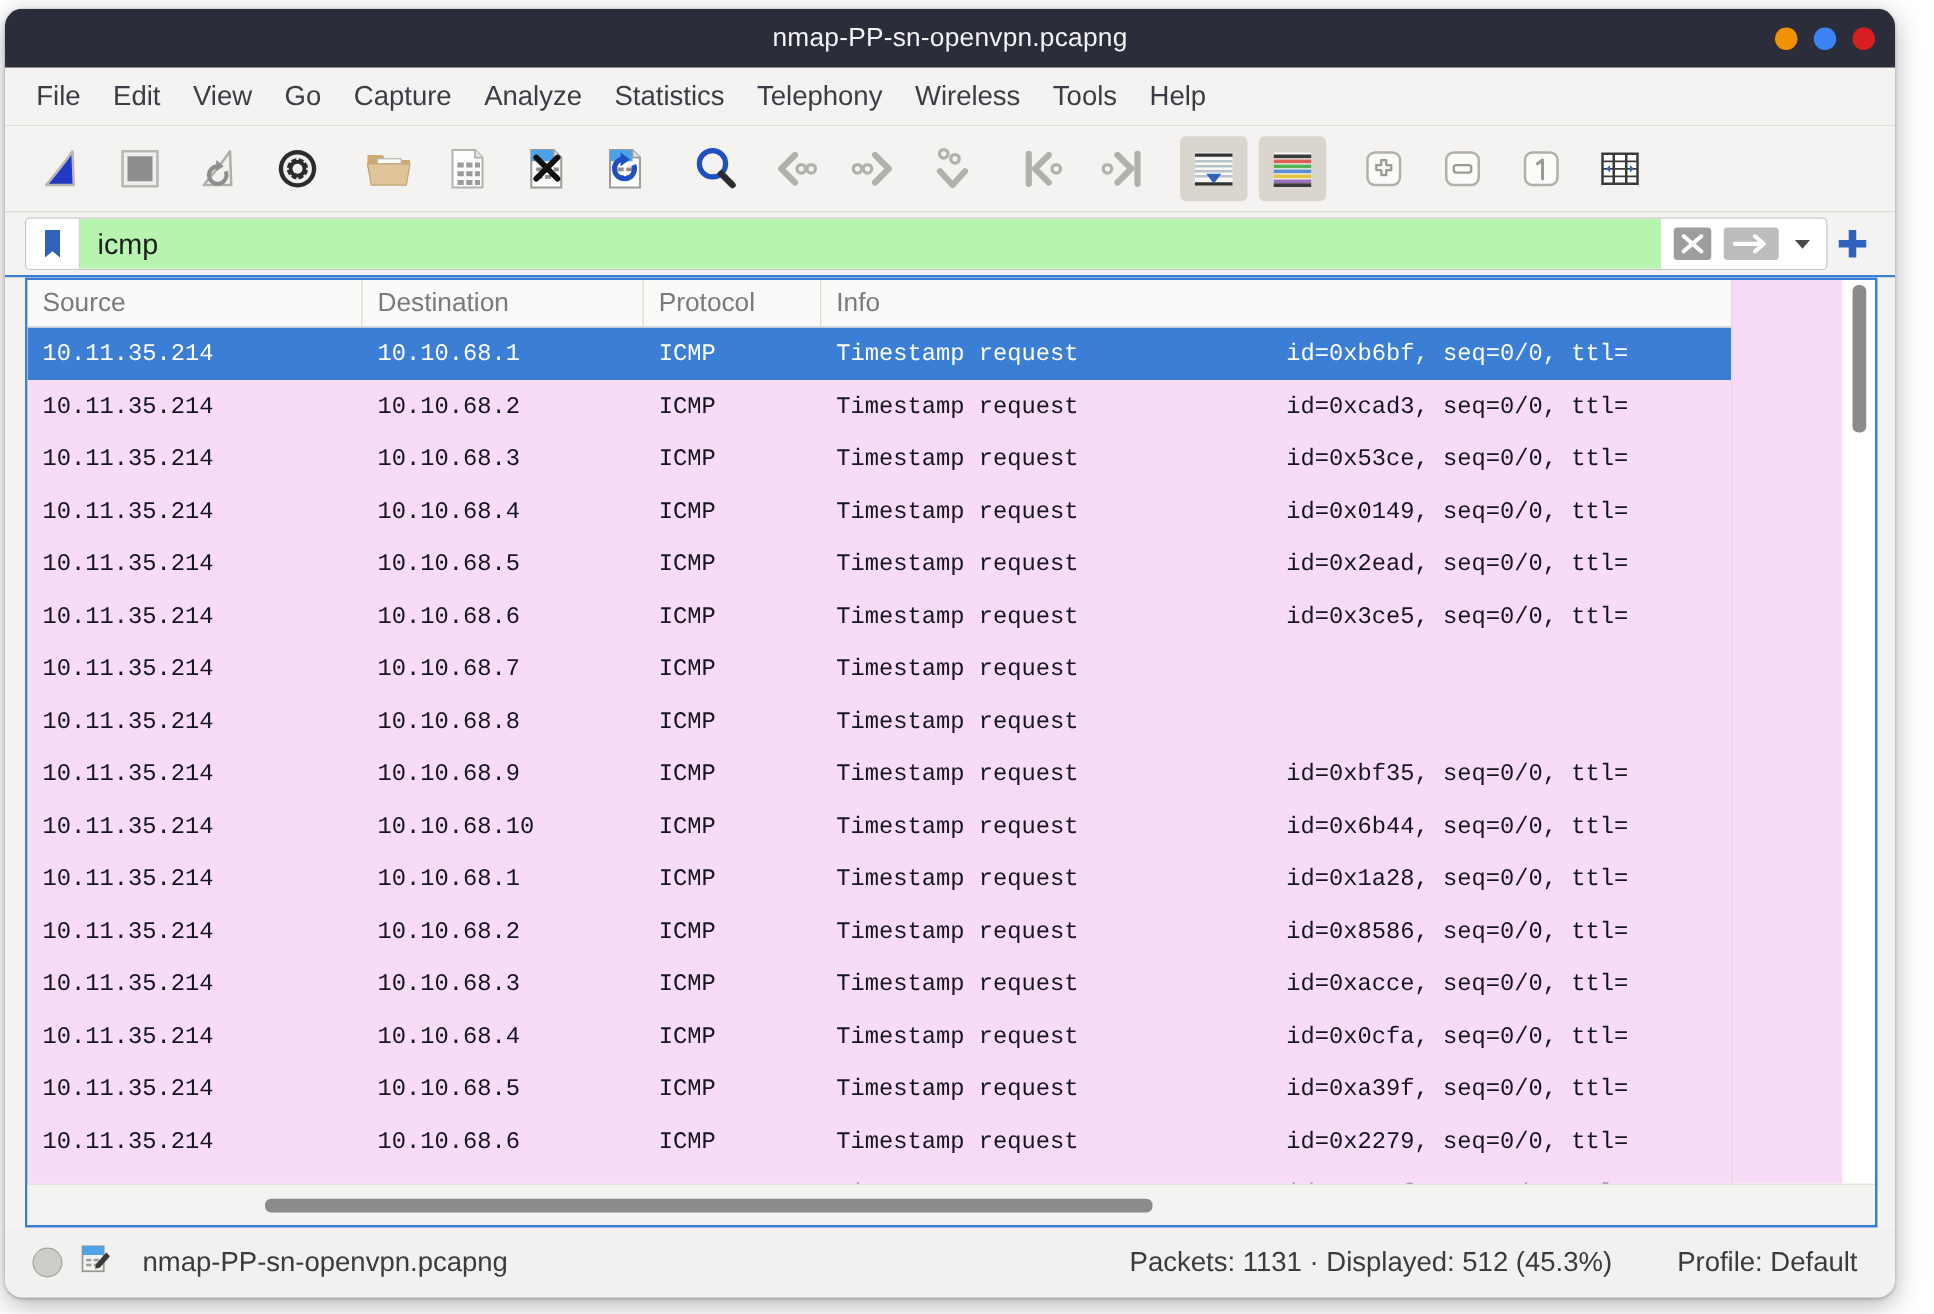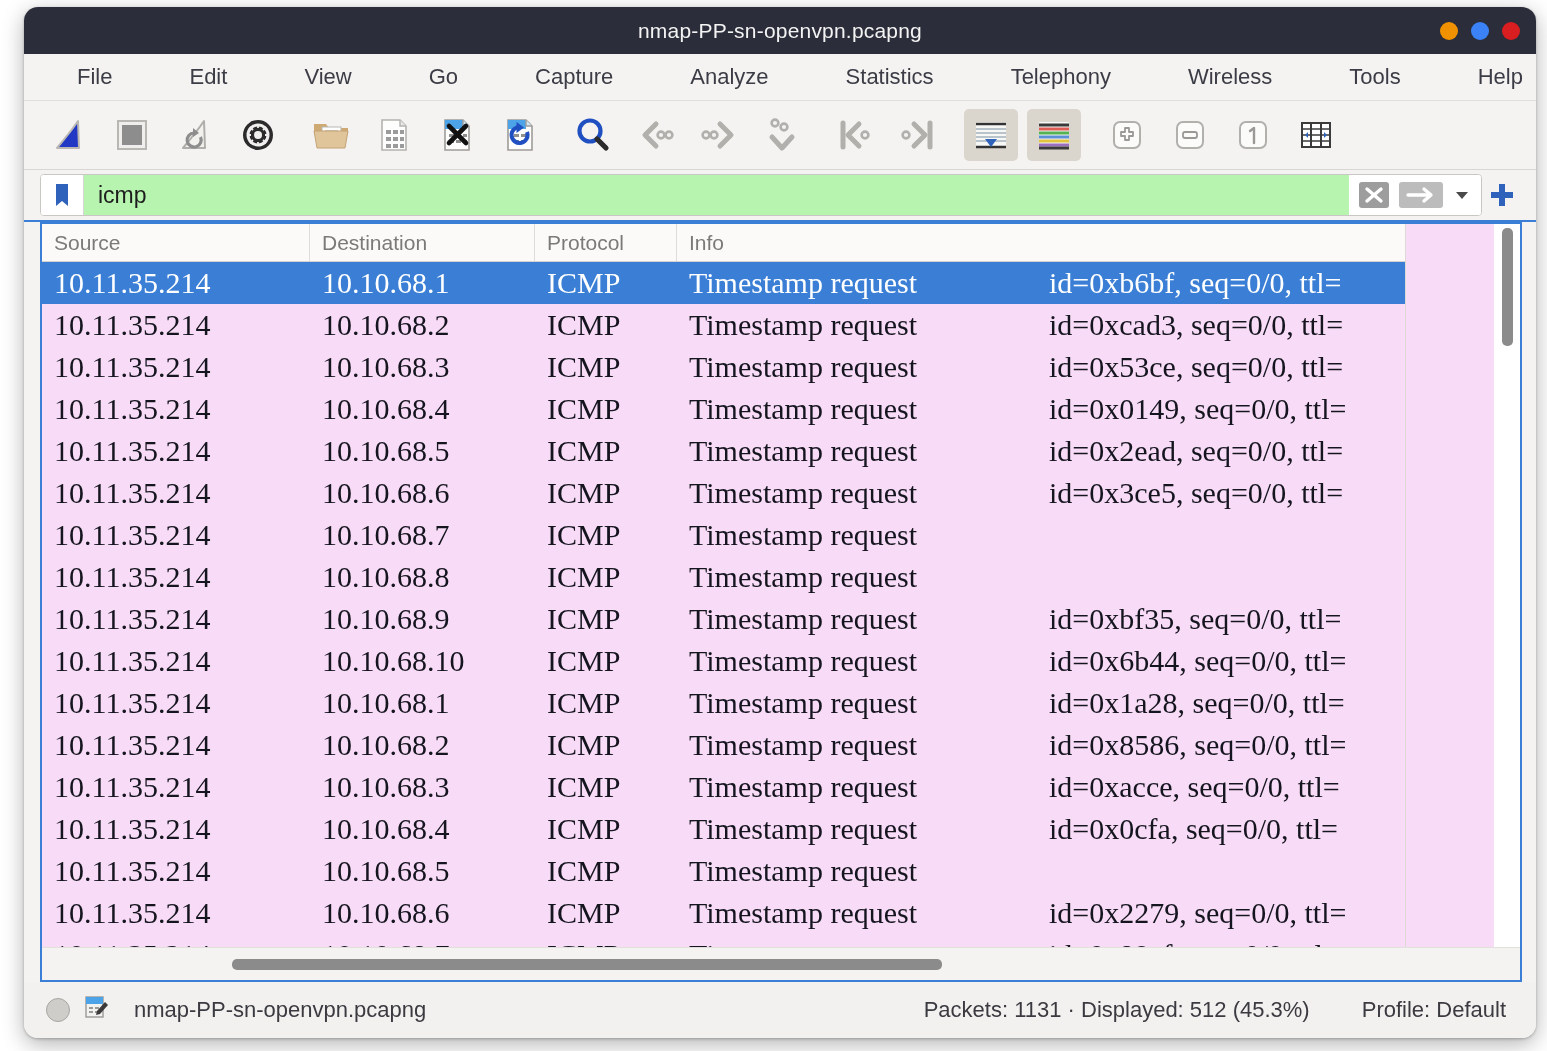--- a/index.html
+++ b/index.html
@@ -16,21 +16,21 @@
     position: relative;
     width: 1547px;
     height: 1051px;
     background: #ffffff;
     box-sizing: border-box;
   }
 
   
   #window {
     position: absolute;
-    left: 24px;
+    left: 4px;
     top: 7px;
     width: 1512px;
     height: 1031px;
     border-radius: 14px;
     background: #f2f1ef;
     box-shadow: 0 6px 22px rgba(0,0,0,0.30), 0 1px 3px rgba(0,0,0,0.25);
     overflow: hidden;
     display: flex;
     flex-direction: column;
   }
@@ -70,24 +70,23 @@
   .win-btn.max { background: #3b82f6; }
   .win-btn.close { background: #d81e20; }
 
   
   .menubar {
     height: 46px;
     background: #f4f3f1;
     border-bottom: 1px solid #e0dedb;
     display: flex;
     align-items: center;
-    padding-left: 40px;
+    padding-left: 12px;
     flex: 0 0 auto;
     gap: 0px;
-    justify-content: space-between;
   }
   .menu-item {
     font-size: 22px;
     color: #3c3c46;
     padding: 2px 13px;
     cursor: default;
     white-space: nowrap;
     font-family: "Liberation Sans", sans-serif;
   }
 
@@ -237,22 +236,22 @@
     flex: 1 1 auto;
     overflow: hidden;
     background: #f8dcf7;
   }
   .prow {
     display: flex;
     height: 42px;
     background: #f8dcf7;
     color: #15151f;
     align-items: center;
-    font-family: Liberation Serif, serif;
-    font-size: 30px;
+    font-family: Liberation Mono, monospace;
+    font-size: 19px;
     white-space: nowrap;
   }
   .prow.selected {
     background: #3a7fd5;
     color: #ffffff;
   }
   .cell {
     padding-left: 12px;
     box-sizing: border-box;
     overflow: hidden;
@@ -774,20 +773,21 @@
                     <span class="info-desc">Timestamp request</span>
                     <span class="info-rest">id=0x0cfa, seq=0/0, ttl=</span>
                   </div>
                 </div>
                 <div class="prow">
                   <div class="cell c-src">10.11.35.214</div>
                   <div class="cell c-dst">10.10.68.5</div>
                   <div class="cell c-proto">ICMP</div>
                   <div class="cell c-info">
                     <span class="info-desc">Timestamp request</span>
+                    <span class="info-rest">id=0xa39f, seq=0/0, ttl=</span>
                   </div>
                 </div>
                 <div class="prow">
                   <div class="cell c-src">10.11.35.214</div>
                   <div class="cell c-dst">10.10.68.6</div>
                   <div class="cell c-proto">ICMP</div>
                   <div class="cell c-info">
                     <span class="info-desc">Timestamp request</span>
                     <span class="info-rest">id=0x2279, seq=0/0, ttl=</span>
                   </div>

